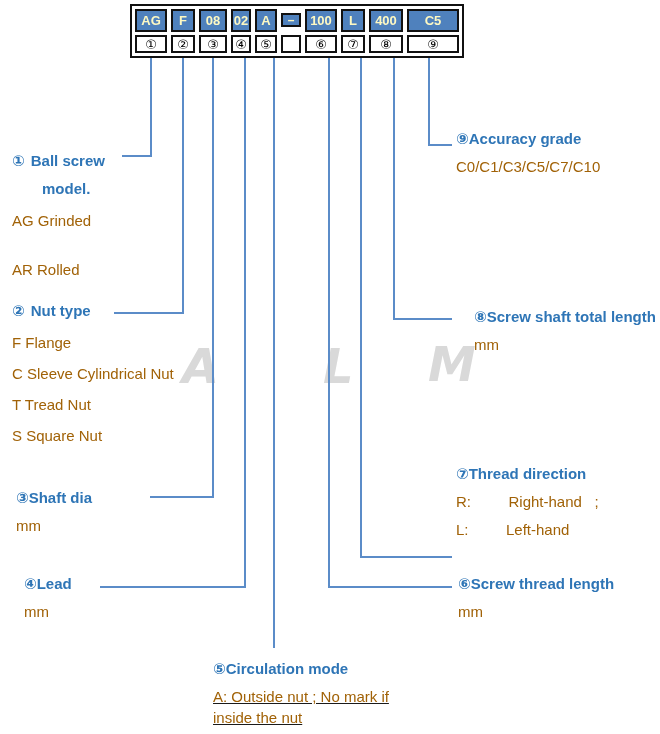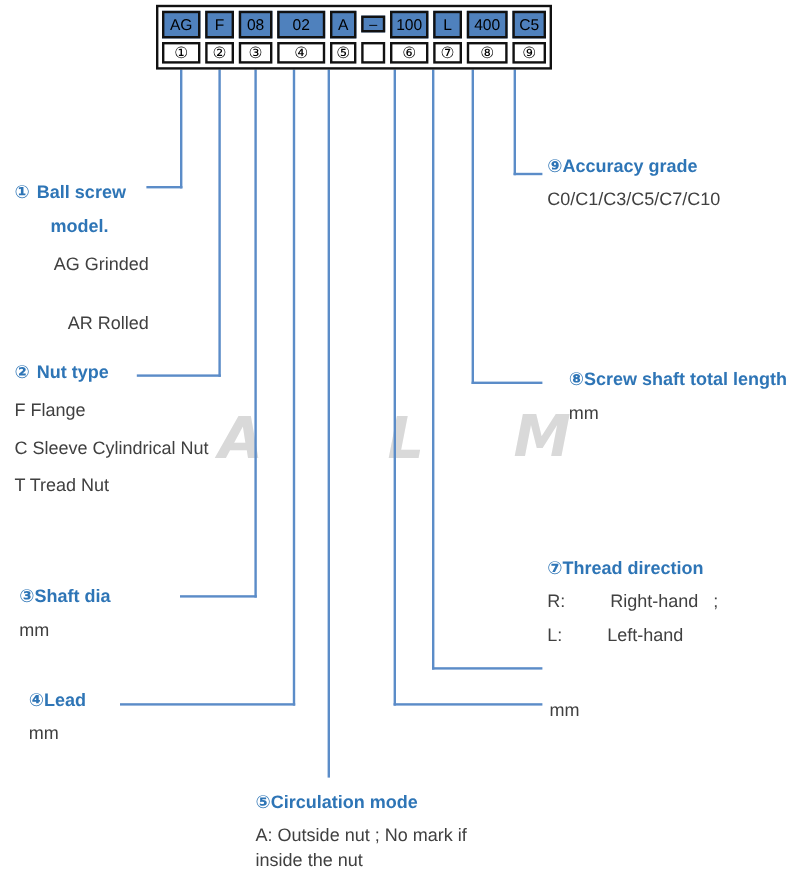--- a/index.html
+++ b/index.html
@@ -16,28 +16,28 @@
   #wm-m{left:428px;top:340px;}
 
   
   .code-table{
     position:absolute;left:130px;top:4px;z-index:2;
     border:2px solid #111;background:#fff;padding:3px;display:flex;gap:4px;
   }
   .col{display:flex;flex-direction:column;gap:3px;}
   .vcell{
     box-sizing:border-box;height:23px;background:#4f81bd;border:2px solid #111;
-    color:#000000;font-weight:normal;font-size:13px;display:flex;align-items:center;justify-content:center;
+    color:#fef9c3;font-weight:bold;font-size:13px;display:flex;align-items:center;justify-content:center;
   }
   .ncell{
     box-sizing:border-box;height:18px;background:#fff;border:2px solid #111;
     color:#000;font-size:13px;display:flex;align-items:center;justify-content:center;
   }
-  .c0{width:32px}.c1{width:24px}.c2{width:28px}.c3{width:40px}.c4{width:22px}
-  .c5{width:20px}.c6{width:32px}.c7{width:24px}.c8{width:34px}.c9{width:28px}
+  .c0{width:32px}.c1{width:24px}.c2{width:28px}.c3{width:20px}.c4{width:22px}
+  .c5{width:20px}.c6{width:32px}.c7{width:24px}.c8{width:34px}.c9{width:52px}
   .col-dash .vcell{height:14px;margin:4px 0 5px;font-size:12px;}
 
   
   .lv,.lh{position:absolute;background:#5b8cc8;z-index:1;}
   .lv{width:2px;} .lh{height:2px;}
   #lv1{left:150px;top:57px;height:100px} #lh1{left:122px;top:155px;width:30px}
   #lv2{left:182px;top:57px;height:257px} #lh2{left:114px;top:312px;width:70px}
   #lv3{left:212px;top:57px;height:441px} #lh3{left:150px;top:496px;width:64px}
   #lv4{left:244px;top:57px;height:531px} #lh4{left:100px;top:586px;width:146px}
   #lv5{left:273px;top:57px;height:591px}
@@ -45,30 +45,30 @@
   #lv7{left:360px;top:57px;height:501px} #lh7{left:360px;top:556px;width:92px}
   #lv8{left:393px;top:57px;height:263px} #lh8{left:393px;top:318px;width:59px}
   #lv9{left:428px;top:57px;height:89px}  #lh9{left:428px;top:144px;width:24px}
 
   
   .sec{position:absolute;z-index:2;font-size:15px;}
   .sec .title{color:#2e75b6;font-weight:bold;line-height:19px;}
   .sec .cnum{color:#2e75b6;font-weight:bold;}
   .sec.spaced .cnum{margin-right:6px;}
   .sec .body{margin-top:10px;}
-  .sec .bline{display:block;color:#404040;white-space:pre;line-height:17px;}
+  .sec .bline{display:block;color:#a16207;white-space:pre;line-height:17px;}
   .sec1{left:12px;top:147px;width:112px}
   .sec1 .title{display:block;line-height:28px;padding-left:30px;text-indent:-30px;}
-  .sec1 .body{margin-top:9px;text-align:right;} .sec1 .bline + .bline{margin-top:32px;}
+  .sec1 .body{margin-top:9px;} .sec1 .bline + .bline{margin-top:32px;}
   .sec2{left:12px;top:301px;width:220px}
   .sec2 .body{margin-top:14px;} .sec2 .bline + .bline{margin-top:14px;}
   .sec3{left:16px;top:488px;width:150px}
   .sec4{left:24px;top:574px;width:130px}
   .sec5{left:213px;top:659px;width:240px}
-  .sec5 .body{margin-top:10px;} .sec5 .bline + .bline{margin-top:4px;}
+  .sec5 .body{margin-top:10px;text-decoration:underline;} .sec5 .bline + .bline{margin-top:4px;}
   .sec6{left:458px;top:574px;width:200px}
   .sec7{left:456px;top:464px;width:204px}
   .sec7 .bline + .bline{margin-top:11px;}
   .sec8{left:474px;top:307px;width:207px}
   .sec9{left:456px;top:129px;width:204px}
 </style>
 </head>
 <body>
 
 <div class="canvas">
@@ -145,20 +145,21 @@
       <span class="bline">AR Rolled</span>
     </div>
   </div>
 
   <div class="sec sec2 spaced">
     <span class="title"><span class="cnum">②</span><span>Nut type</span></span>
     <div class="body">
       <span class="bline">F Flange</span>
       <span class="bline">C Sleeve Cylindrical Nut</span>
       <span class="bline">T Tread Nut</span>
+      <span class="bline">S Square Nut</span>
     </div>
   </div>
 
   <div class="sec sec3">
     <span class="title"><span class="cnum">③</span><span>Shaft dia</span></span>
     <div class="body">
       <span class="bline">mm</span>
     </div>
   </div>
 
@@ -171,20 +172,21 @@
 
   <div class="sec sec5">
     <span class="title"><span class="cnum">⑤</span><span>Circulation mode</span></span>
     <div class="body">
       <span class="bline">A: Outside nut ; No mark if</span>
       <span class="bline">inside the nut</span>
     </div>
   </div>
 
   <div class="sec sec6">
+    <span class="title"><span class="cnum">⑥</span><span>Screw thread length</span></span>
     <div class="body">
       <span class="bline">mm</span>
     </div>
   </div>
 
   <div class="sec sec7">
     <span class="title"><span class="cnum">⑦</span><span>Thread direction</span></span>
     <div class="body">
       <span class="bline">R:         Right-hand   ;</span>
       <span class="bline">L:         Left-hand</span>

